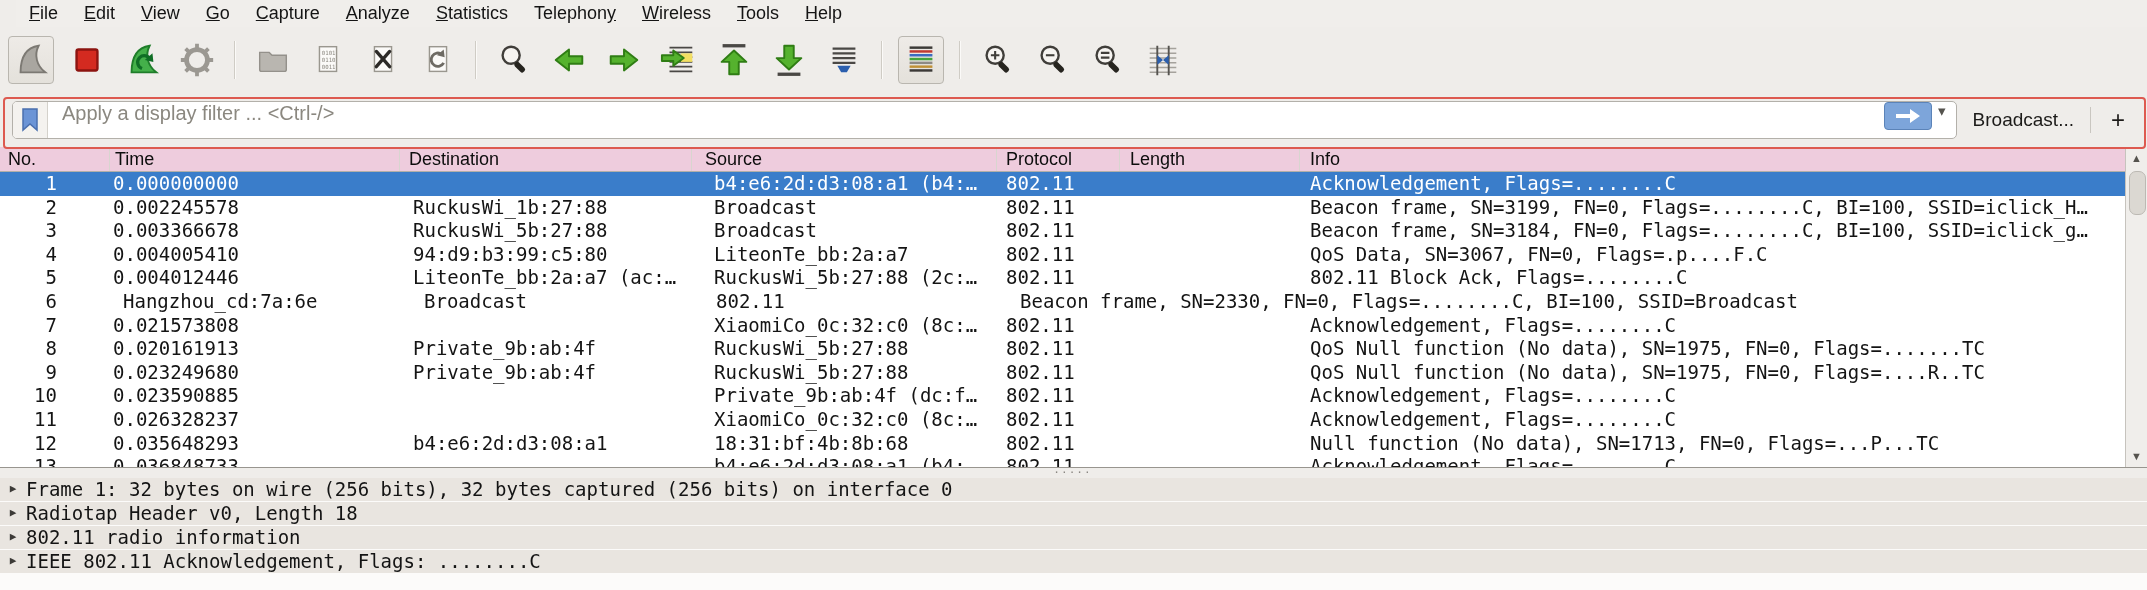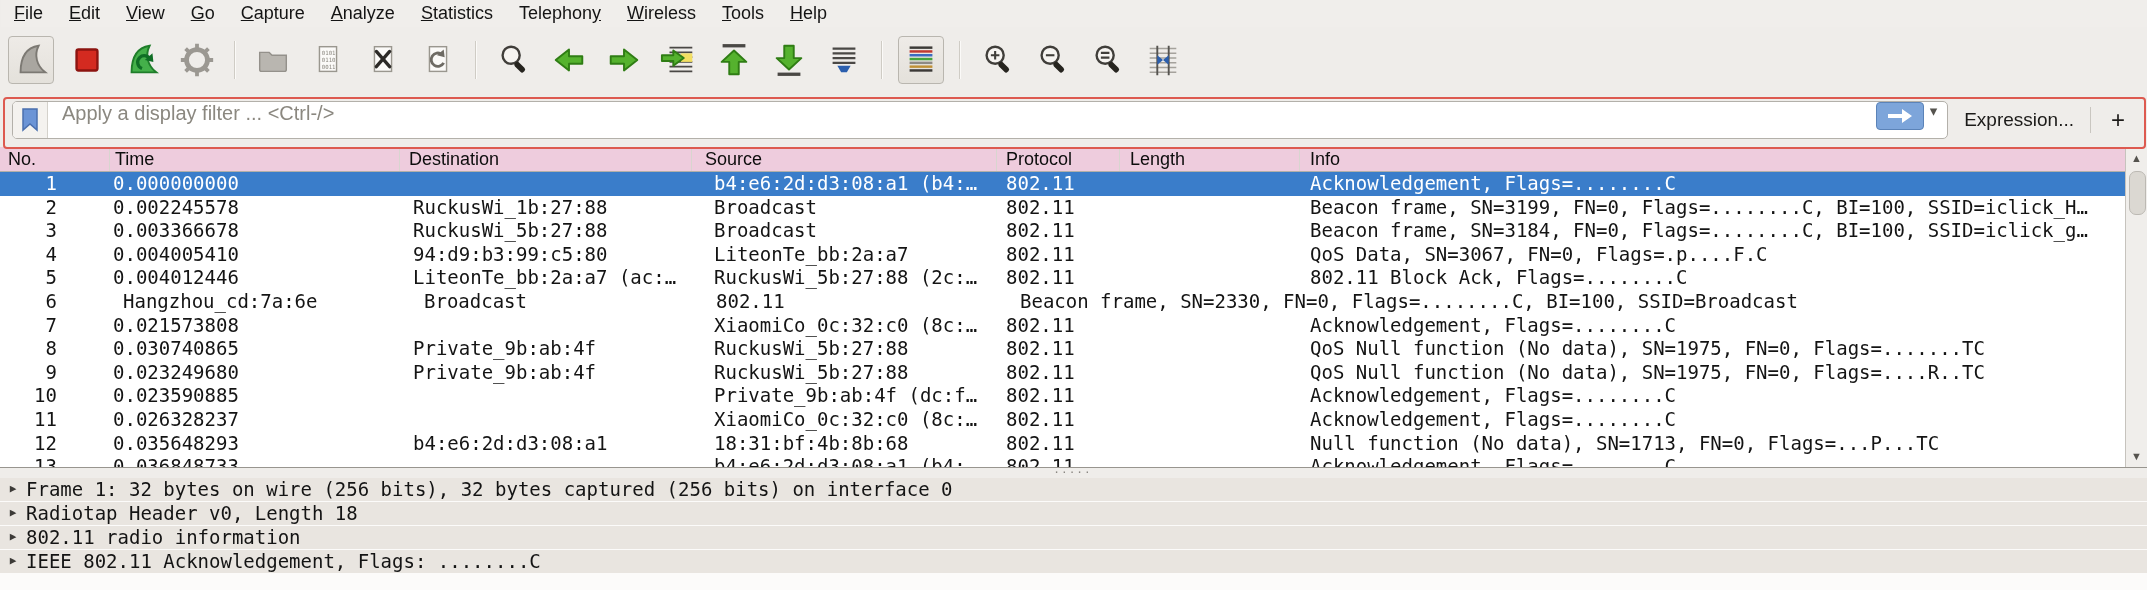--- a/index.html
+++ b/index.html
@@ -1,18 +1,18 @@
 <!DOCTYPE html>
 <html><head>
 <meta charset="utf-8">
 <style>
   html,body{margin:0;padding:0;width:2147px;height:590px;overflow:hidden;
     background:#efedea;font-family:"Liberation Sans","DejaVu Sans",sans-serif;}
   
-  .menubar{position:absolute;top:0;left:1px;right:0;height:27px;display:flex;align-items:center;
+  .menubar{position:absolute;top:0;left:16px;right:0;height:27px;display:flex;align-items:center;
     background:#f0eeeb;color:#141414;font-size:18px;}
   .menu-item{padding:0 13px;line-height:27px;white-space:nowrap;cursor:default;}
   .menu-item u{text-decoration:underline;}
   
   .toolbar{position:absolute;top:27px;left:0;right:0;height:66px;background:#efedea;
     display:flex;align-items:center;padding-left:8px;gap:11px;}
   .tbtn{width:44px;height:46px;display:flex;align-items:center;justify-content:center;border-radius:4px;}
   .tbtn.framed{border:1px solid #b9b6af;background:linear-gradient(#eeebe7,#e4e1db);}
   .ticon{display:block;width:38px;height:38px;}
   .tsep{width:1px;height:38px;background:#cfccc5;border-right:1px solid #fbfaf8;margin:0 4px;}
@@ -254,21 +254,21 @@
         </svg>
       </span>
     <span class="fplaceholder">Apply a display filter ... &lt;Ctrl-/&gt;</span>
     <span class="fapply">
         <svg width="28" height="16" viewBox="0 0 28 16">
           <path d="M2 6 h14 v-5 l10 7 -10 7 v-5 h-14 z" fill="#ffffff"></path>
         </svg>
       </span>
     <span class="fcaret">▾</span>
   </div>
-  <span class="fexpr">Expression...</span>
+  <span class="fexpr">Broadcast...</span>
   <span class="fsep"></span>
   <span class="fplus">+</span>
 </div>
 <div class="redbox"></div>
 
 <div class="pheader">
     <div class="cell hdr col0">No.</div>
     <div class="cell hdr col1">Time</div>
     <div class="cell hdr col3">Destination</div>
     <div class="cell hdr col2">Source</div>
@@ -335,21 +335,21 @@
       <div class="cell col0">7</div>
       <div class="cell col1">0.021573808</div>
       <div class="cell col2"></div>
       <div class="cell col3">XiaomiCo_0c:32:c0 (8c:…</div>
       <div class="cell col4">802.11</div>
       <div class="cell col5">32</div>
       <div class="cell col6">Acknowledgement, Flags=........C</div>
     </div>
     <div class="prow">
       <div class="cell col0">8</div>
-      <div class="cell col1">0.030740865</div>
+      <div class="cell col1">0.020161913</div>
       <div class="cell col2">Private_9b:ab:4f</div>
       <div class="cell col3">RuckusWi_5b:27:88</div>
       <div class="cell col4">802.11</div>
       <div class="cell col5">48</div>
       <div class="cell col6">QoS Null function (No data), SN=1975, FN=0, Flags=.......TC</div>
     </div>
     <div class="prow">
       <div class="cell col0">9</div>
       <div class="cell col1">0.023249680</div>
       <div class="cell col2">Private_9b:ab:4f</div>

